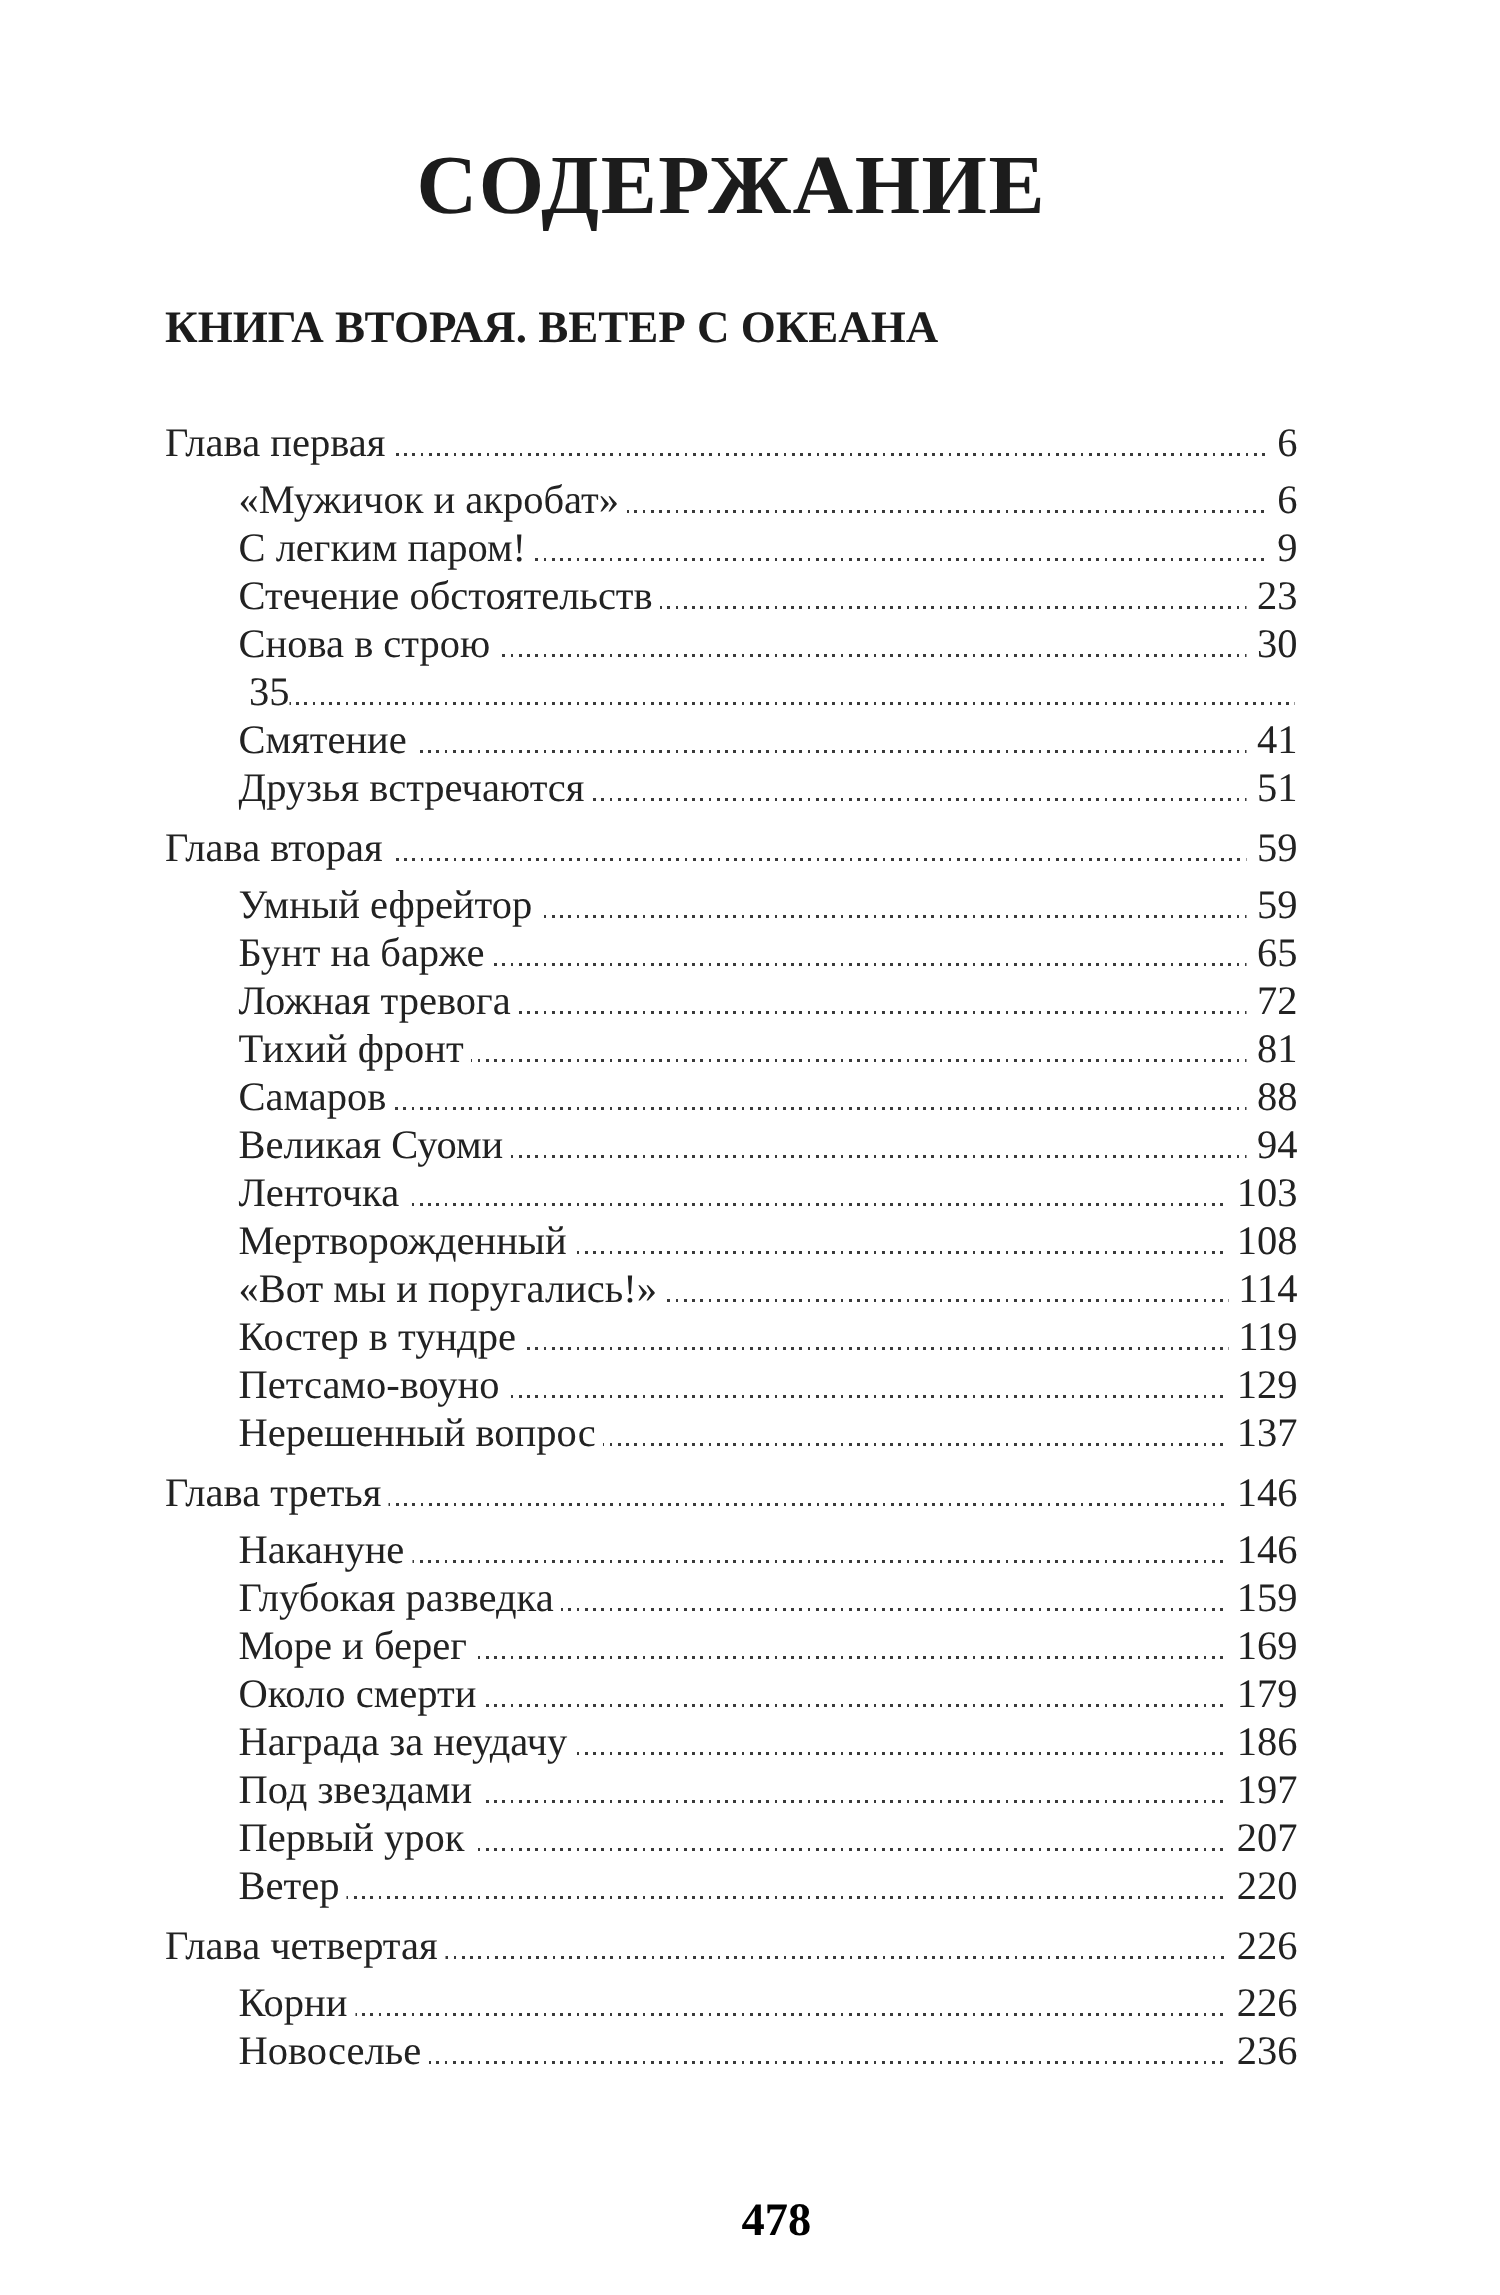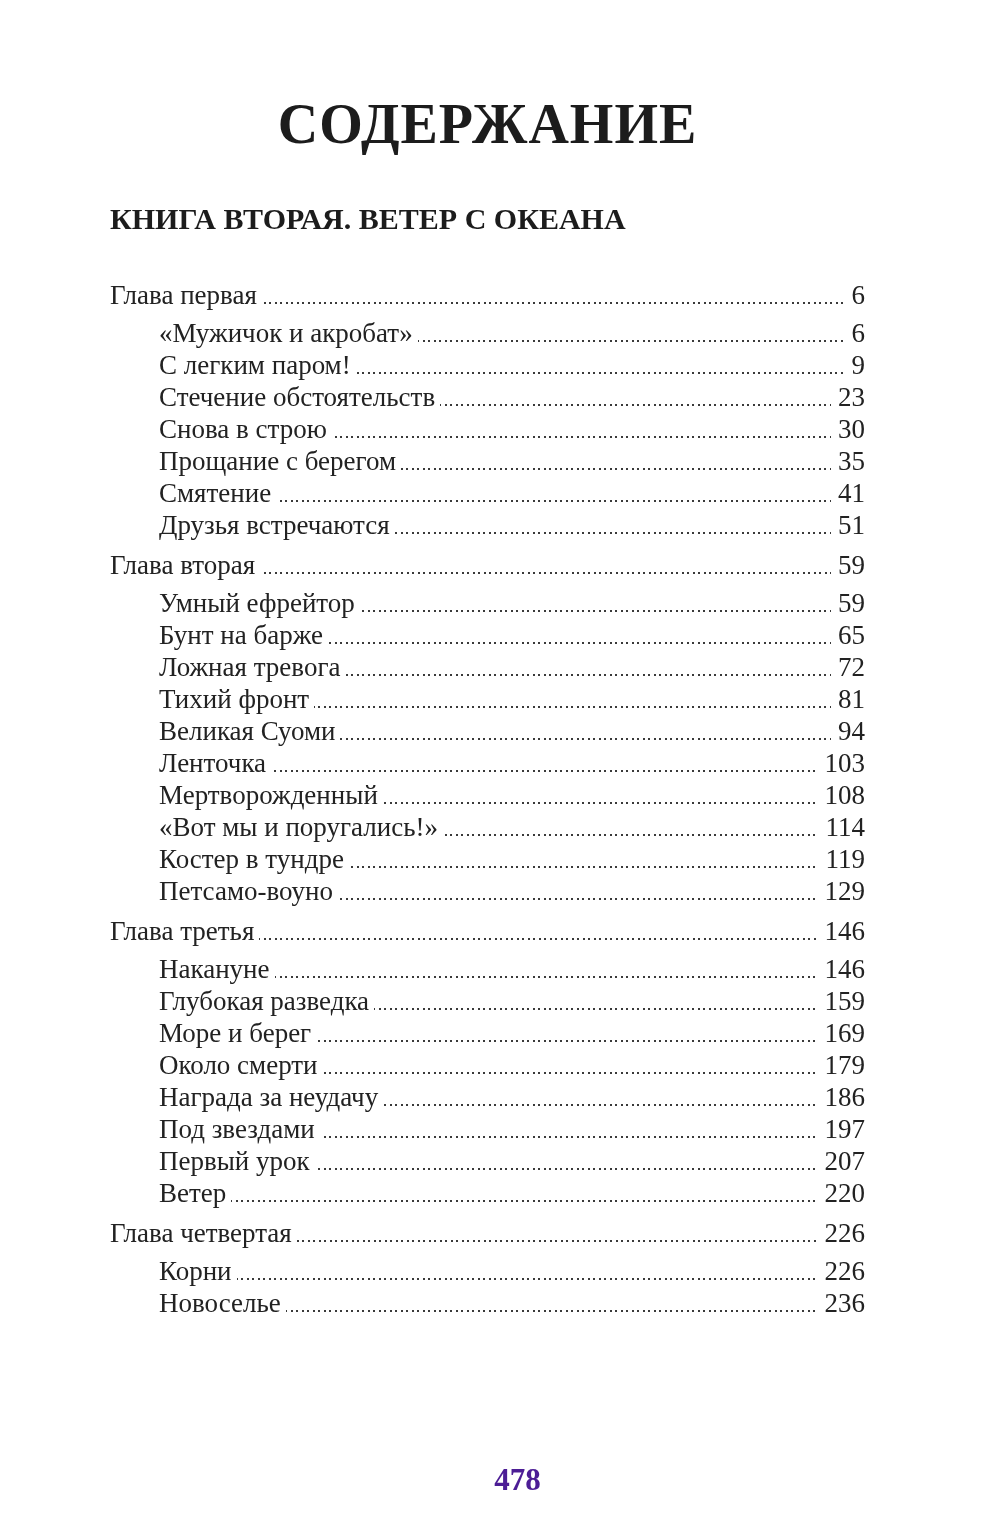--- a/index.html
+++ b/index.html
@@ -70,21 +70,21 @@
   .level-0 { margin-top: 8px; margin-bottom: 6px; }
   .toc-row:first-child { margin-top: 0; gap: 12px; }
   .footer {
     position: absolute;
     left: 110px;
     width: 815px;
     bottom: 32px;
     text-align: center;
     font-size: 31px;
     font-weight: 700;
-    color: #4c1d95;
+    color: #000000;
   }
 </style>
 </head>
 <body>
 
 <div class="page">
   <h1 class="title">СОДЕРЖАНИЕ</h1>
   <h2 class="subtitle">КНИГА ВТОРАЯ. ВЕТЕР С ОКЕАНА</h2>
   <div class="toc" id="toc">
       <div class="toc-row level-0">
@@ -101,21 +101,20 @@
   </div>
       <div class="toc-row level-1">
     <span class="toc-label">Стечение обстоятельств</span>
     <span class="toc-page">23</span>
   </div>
       <div class="toc-row level-1">
     <span class="toc-label">Снова в строю</span>
     <span class="toc-page">30</span>
   </div>
       <div class="toc-row level-1">
-    <span class="toc-label">Прощание с берегом</span>
     <span class="toc-page">35</span>
   </div>
       <div class="toc-row level-1">
     <span class="toc-label">Смятение</span>
     <span class="toc-page">41</span>
   </div>
       <div class="toc-row level-1">
     <span class="toc-label">Друзья встречаются</span>
     <span class="toc-page">51</span>
   </div>
@@ -133,20 +132,24 @@
   </div>
       <div class="toc-row level-1">
     <span class="toc-label">Ложная тревога</span>
     <span class="toc-page">72</span>
   </div>
       <div class="toc-row level-1">
     <span class="toc-label">Тихий фронт</span>
     <span class="toc-page">81</span>
   </div>
       <div class="toc-row level-1">
+    <span class="toc-label">Самаров</span>
+    <span class="toc-page">88</span>
+  </div>
+      <div class="toc-row level-1">
     <span class="toc-label">Великая Суоми</span>
     <span class="toc-page">94</span>
   </div>
       <div class="toc-row level-1">
     <span class="toc-label">Ленточка</span>
     <span class="toc-page">103</span>
   </div>
       <div class="toc-row level-1">
     <span class="toc-label">Мертворожденный</span>
     <span class="toc-page">108</span>
@@ -155,20 +158,24 @@
     <span class="toc-label">«Вот мы и поругались!»</span>
     <span class="toc-page">114</span>
   </div>
       <div class="toc-row level-1">
     <span class="toc-label">Костер в тундре</span>
     <span class="toc-page">119</span>
   </div>
       <div class="toc-row level-1">
     <span class="toc-label">Петсамо-воуно</span>
     <span class="toc-page">129</span>
+  </div>
+      <div class="toc-row level-1">
+    <span class="toc-label">Нерешенный вопрос</span>
+    <span class="toc-page">137</span>
   </div>
       <div class="toc-row level-0">
     <span class="toc-label">Глава третья</span>
     <span class="toc-page">146</span>
   </div>
       <div class="toc-row level-1">
     <span class="toc-label">Накануне</span>
     <span class="toc-page">146</span>
   </div>
       <div class="toc-row level-1">

